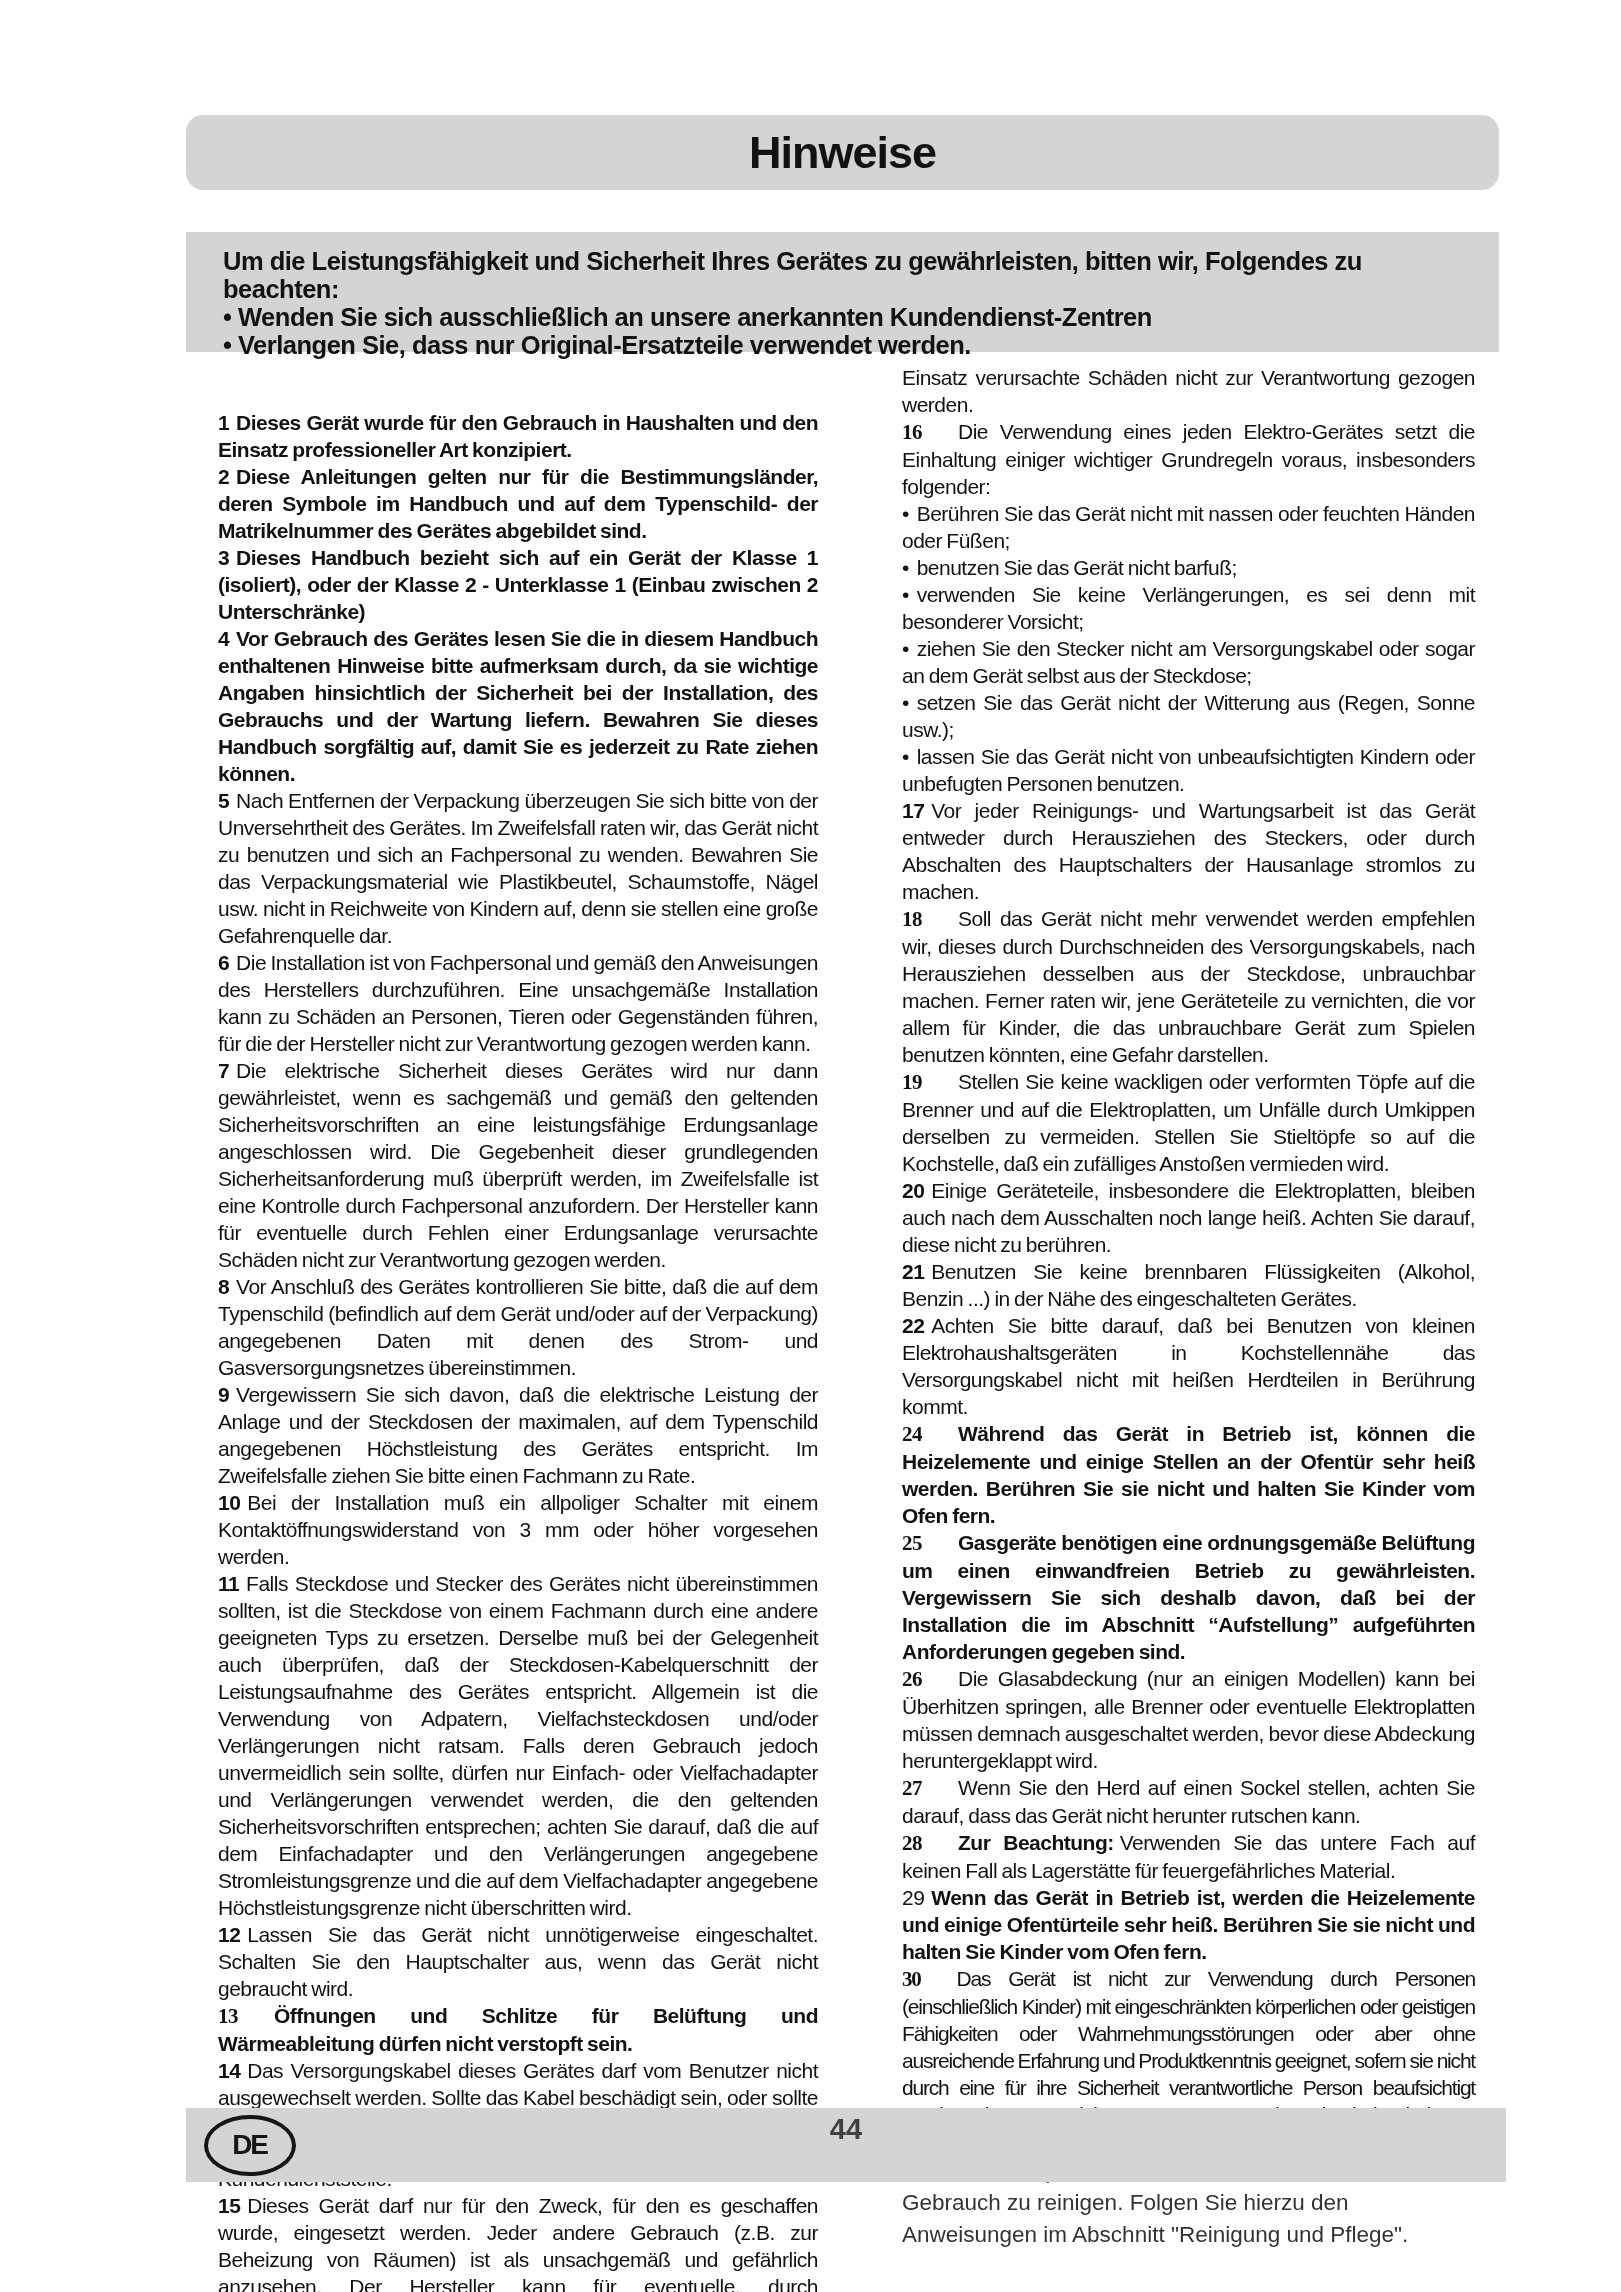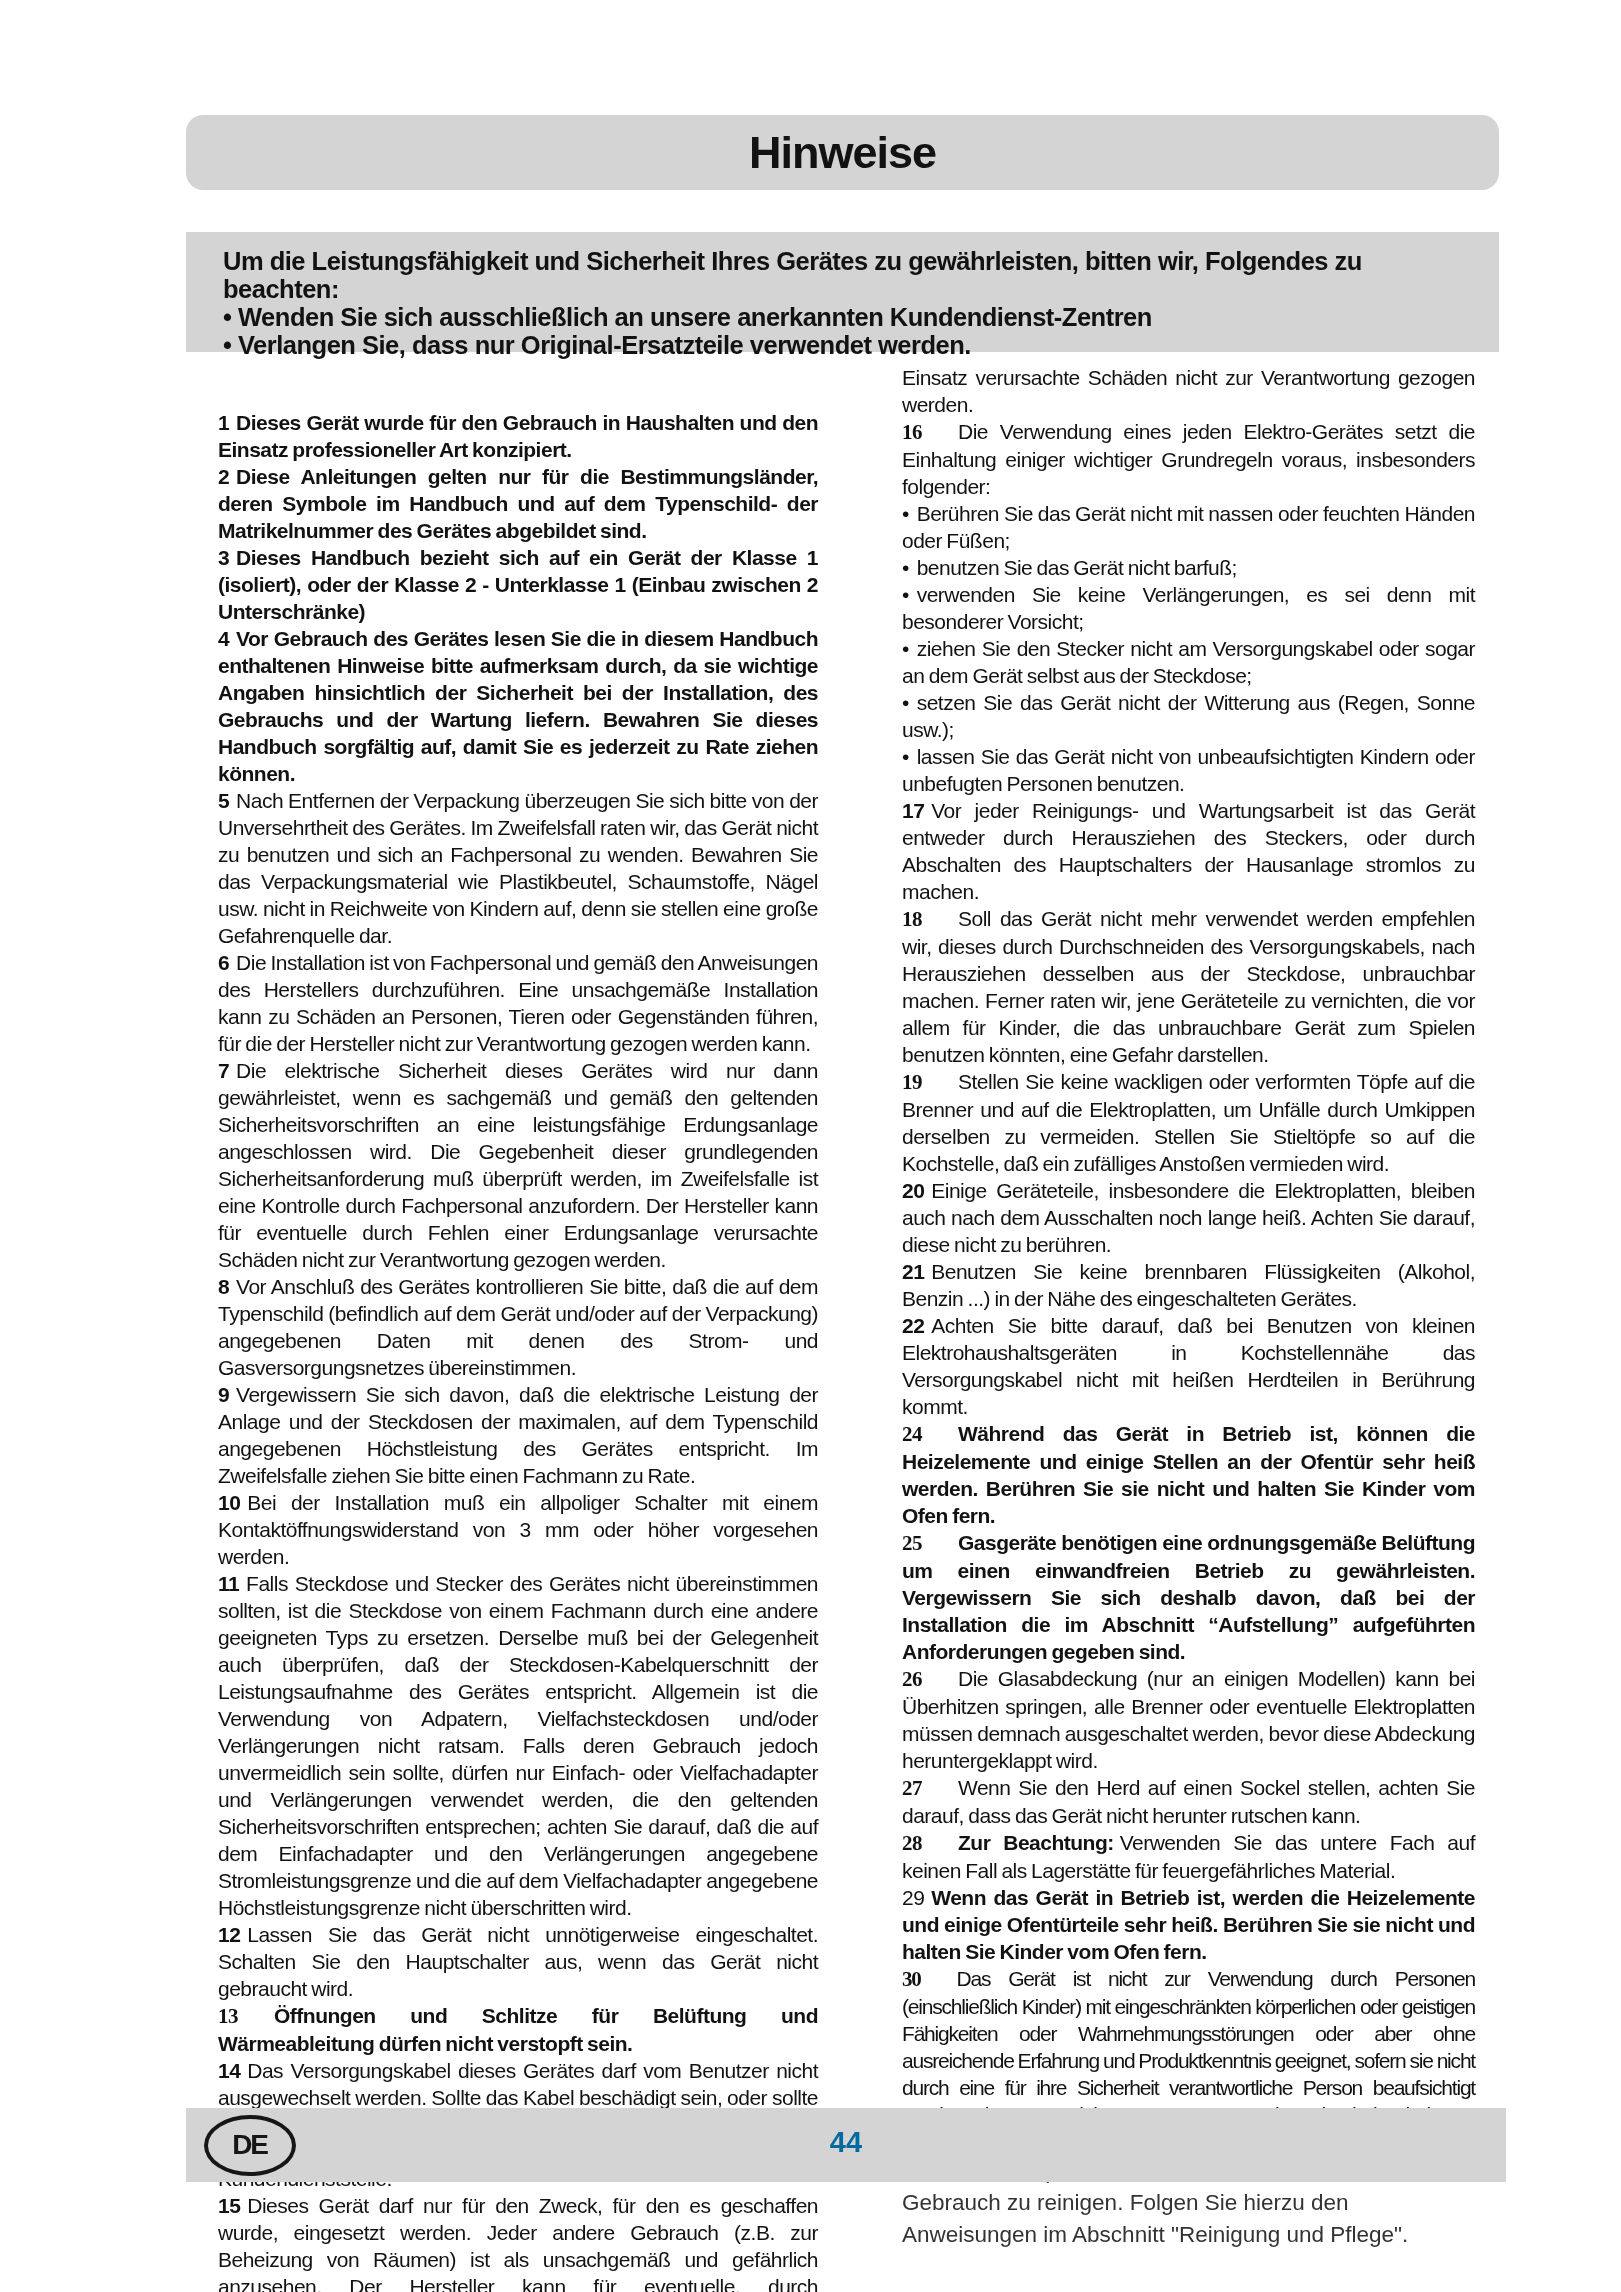--- a/index.html
+++ b/index.html
@@ -22,21 +22,21 @@
   .num.plain{font-weight:normal;}
   .num.bullet{font-weight:normal;padding-right:7.8px;}
   .item.bold .body{font-weight:bold;margin-top:36px;}
   .lead{font-weight:bold;padding-right:5.9px;}
   .item.tight{letter-spacing:-1.2px;}
   .item.light{font-size:22.5px;line-height:32px;letter-spacing:0;word-spacing:0;text-align:left;color:#333;}
   .footer-bar{position:absolute;left:186px;top:2108px;width:1320px;height:74px;background:#d4d4d4;}
   .de-badge{position:absolute;left:17.6px;top:6.9px;width:92px;height:61px;border:4.9px solid #161616;
         border-radius:50%;box-sizing:border-box;display:flex;align-items:center;justify-content:center;
         font-size:28px;font-weight:bold;letter-spacing:-2px;color:#161616;background:transparent;}
-  .page-num{position:absolute;left:0;top:18px;width:100%;text-align:center;font-size:29px;font-weight:bold;color:#0369a1;}
+  .page-num{position:absolute;left:0;top:5px;width:100%;text-align:center;font-size:29px;font-weight:bold;color:#404040;}
 </style>
 </head>
 <body>
 
 <div class="page">
 
   <div class="header-box">
     <h1>Hinweise</h1>
   </div>
 

